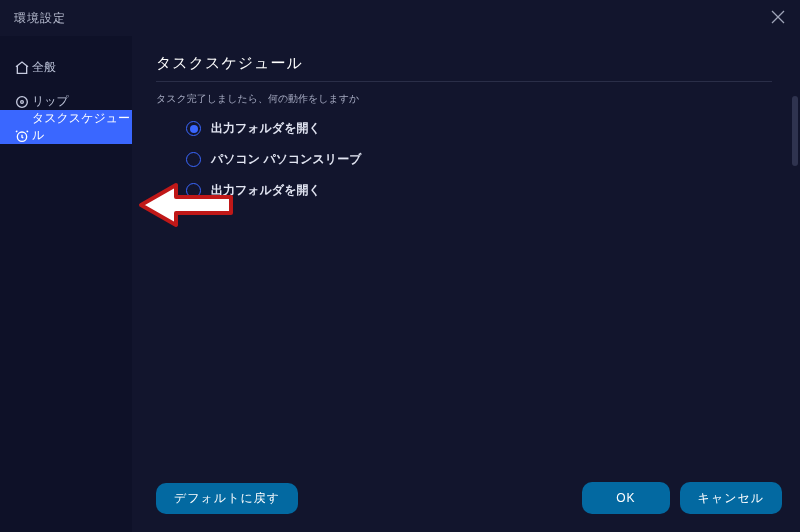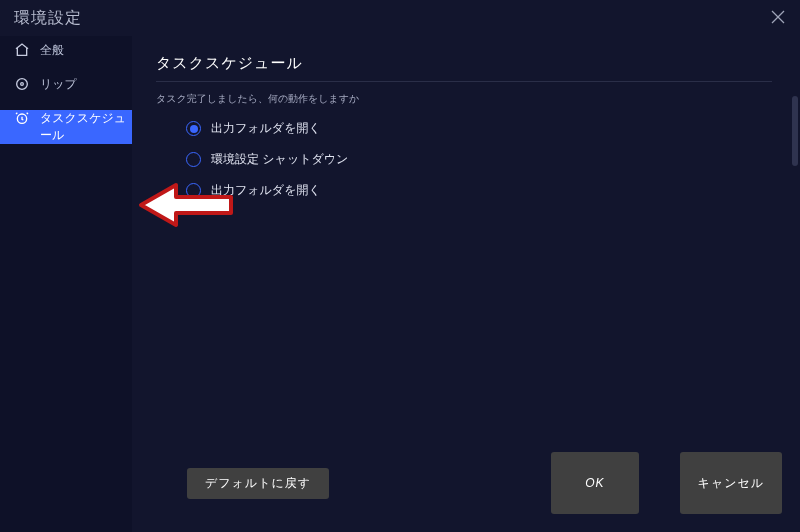--- a/index.html
+++ b/index.html
@@ -12,35 +12,35 @@
       overflow: hidden;
       position: relative;
     }
     .titlebar {
       height: 36px;
       display: flex;
       align-items: center;
       justify-content: space-between;
       padding: 0 14px;
     }
-    .titlebar-title { font-size: 16px; color: #b8bdd0; letter-spacing: 1px; }
+    .titlebar-title { font-size: 12px; color: #b8bdd0; letter-spacing: 1px; }
     .close-x { width: 16px; height: 16px; stroke: #9fa4b8; stroke-width: 1.2; cursor: pointer; }
 
     .body { display: flex; height: calc(100% - 36px); }
     .sidebar {
       width: 132px;
       background: #0e1128;
       display: flex;
       flex-direction: column;
       padding-top: 6px;
     }
     .sidebar-item {
       display: flex;
-      align-items: flex-start;
-      gap: 10px;
+      align-items: flex-end;
+      gap: 2px;
       height: 34px;
       padding-left: 14px;
       cursor: pointer;
       color: #bcc3d8;
     }
     .sidebar-item.active {
       background: #3a67ff;
       color: #fff;
     }
     .sidebar-icon { width: 16px; height: 16px; display: flex; align-items: center; justify-content: center; }
@@ -53,50 +53,49 @@
     }
     .section-title {
       color: #fff;
       font-size: 15px;
       letter-spacing: 1px;
       margin-bottom: 4px;
       padding-bottom: 8px;
       border-bottom: 1px solid #2a2e48;
     }
     .section-desc { font-size: 10px; color: #a6abc2; margin: 10px 0 14px 0; }
-    .options { display: flex; flex-direction: column; gap: 14px; padding-left: 30px; }
+    .options { display: flex; flex-direction: column; gap: 14px; padding-left: 30px; font-weight: bold; }
     .option {
       display: flex; align-items: center; gap: 10px; cursor: pointer;
     }
     .radio {
       width: 15px; height: 15px; border-radius: 50%;
       border: 1.5px solid #3a67ff;
       display: flex; align-items: center; justify-content: center;
     }
     .radio.selected::after {
       content: ""; width: 8px; height: 8px; border-radius: 50%; background: #3a67ff;
     }
     .option-label { color: #e2e5f2; font-size: 12px; }
 
     .footer {
       position: absolute;
       left: 24px; right: 18px; bottom: 18px;
       display: flex; align-items: center;
     }
     .btn {
-      background: #404040; color: #fff;
+      background: #0369a1; color: #fff;
       font-size: 12px;
-      border: none; border-radius: 3px;
+      border: none; border-radius: 10px;
       padding: 7px 18px;
       cursor: pointer;
       letter-spacing: 1px;
-      margin-left: 31px;
     }
     .footer-right { margin-left: auto; display: flex; gap: 10px; }
-    .btn.ok { padding: 24px 34px; font-style: italic; }
+    .btn.ok { padding: 9px 34px; }
 
     .scrollbar {
       position: absolute; right: 2px; top: 60px;
       width: 6px; height: 70px;
       background: #2f334f; border-radius: 3px;
     }
 
     .arrow-annot {
       position: absolute;
       left: 136px; top: 180px;
@@ -158,21 +157,21 @@
     <div class="section-title">タスクスケジュール</div>
     <div class="section-desc">タスク完了しましたら、何の動作をしますか</div>
 
     <div class="options">
       <div class="option">
         <span class="radio selected"></span>
         <span class="option-label">出力フォルダを開く</span>
       </div>
       <div class="option">
         <span class="radio"></span>
-        <span class="option-label">環境設定 シャットダウン</span>
+        <span class="option-label">パソコン パソコンスリーブ</span>
       </div>
       <div class="option">
         <span class="radio"></span>
         <span class="option-label">出力フォルダを開く</span>
       </div>
     </div>
 
     <div class="footer">
       <button class="btn">デフォルトに戻す</button>
       <div class="footer-right">

